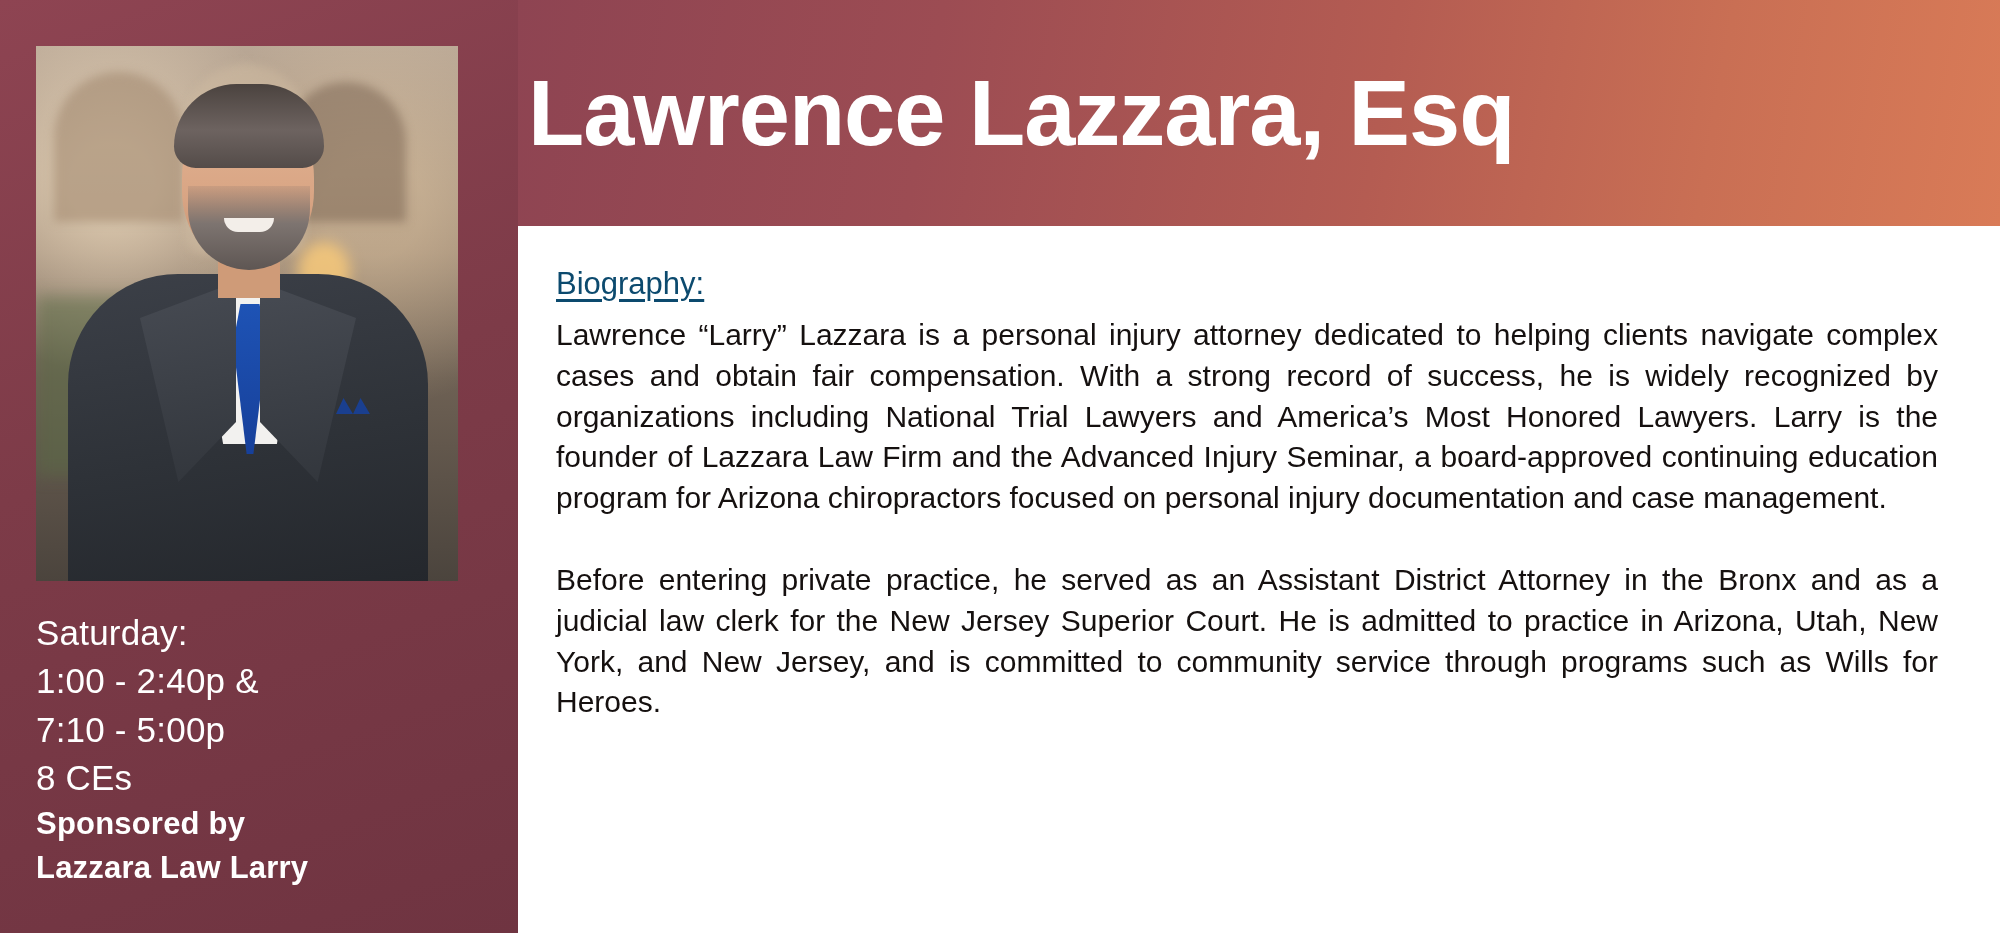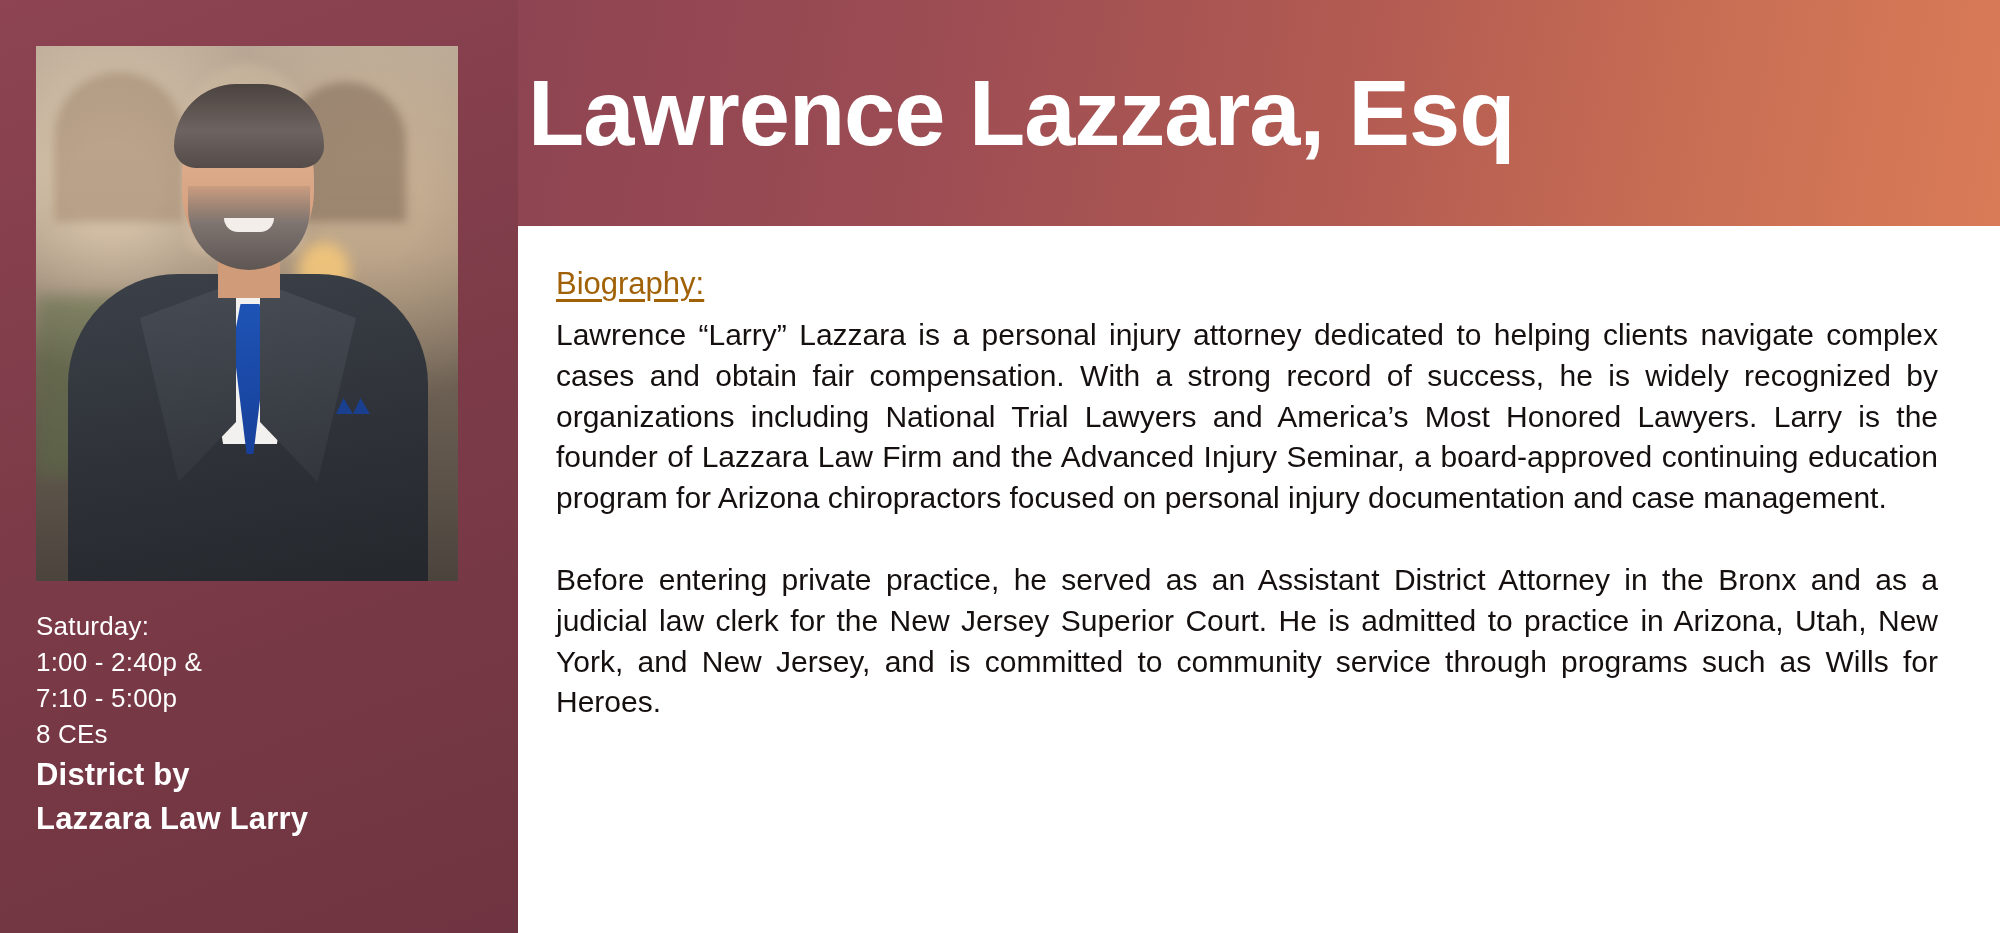--- a/index.html
+++ b/index.html
@@ -155,21 +155,21 @@
     width: 34px; height: 16px;
     background: #1a3f8f;
     clip-path: polygon(0 100%, 22% 0, 50% 100%, 72% 0, 100% 100%);
   }
 
   .schedule {
     margin-top: 28px;
     color: #ffffff;
   }
   .schedule .line {
-    font-size: 26px;
+    font-size: 35px;
     line-height: 1.38;
     font-weight: 400;
     letter-spacing: 0.2px;
   }
   .schedule .bold {
     font-size: 31px;
     line-height: 1.42;
     font-weight: 700;
     letter-spacing: 0.2px;
   }
@@ -196,21 +196,21 @@
     font-weight: 700;
     letter-spacing: -1px;
     white-space: nowrap;
   }
 
   .bio-panel {
     padding: 40px 62px 0 38px;
   }
   .bio-heading {
     font-size: 31px;
-    color: #a16207;
+    color: #0c4a6e;
     text-decoration: underline;
     text-underline-offset: 5px;
     margin-bottom: 13px;
   }
   .bio-para {
     font-size: 30px;
     line-height: 1.36;
     color: #15100f;
     text-align: justify;
     margin-bottom: 41px;
@@ -245,21 +245,21 @@
         <div class="eye r"></div>
         <div class="hair"></div>
       </div>
     </div>
 
     <div class="schedule">
       <div class="line">Saturday:</div>
       <div class="line">1:00 - 2:40p &amp;</div>
       <div class="line">7:10 - 5:00p</div>
       <div class="line">8 CEs</div>
-      <div class="bold">District by</div>
+      <div class="bold">Sponsored by</div>
       <div class="bold">Lazzara Law Larry</div>
     </div>
 
   </div>
 
   <div class="right-col">
 
     <div class="title-band">
       <h1 class="title">Lawrence Lazzara, Esq</h1>
     </div>

